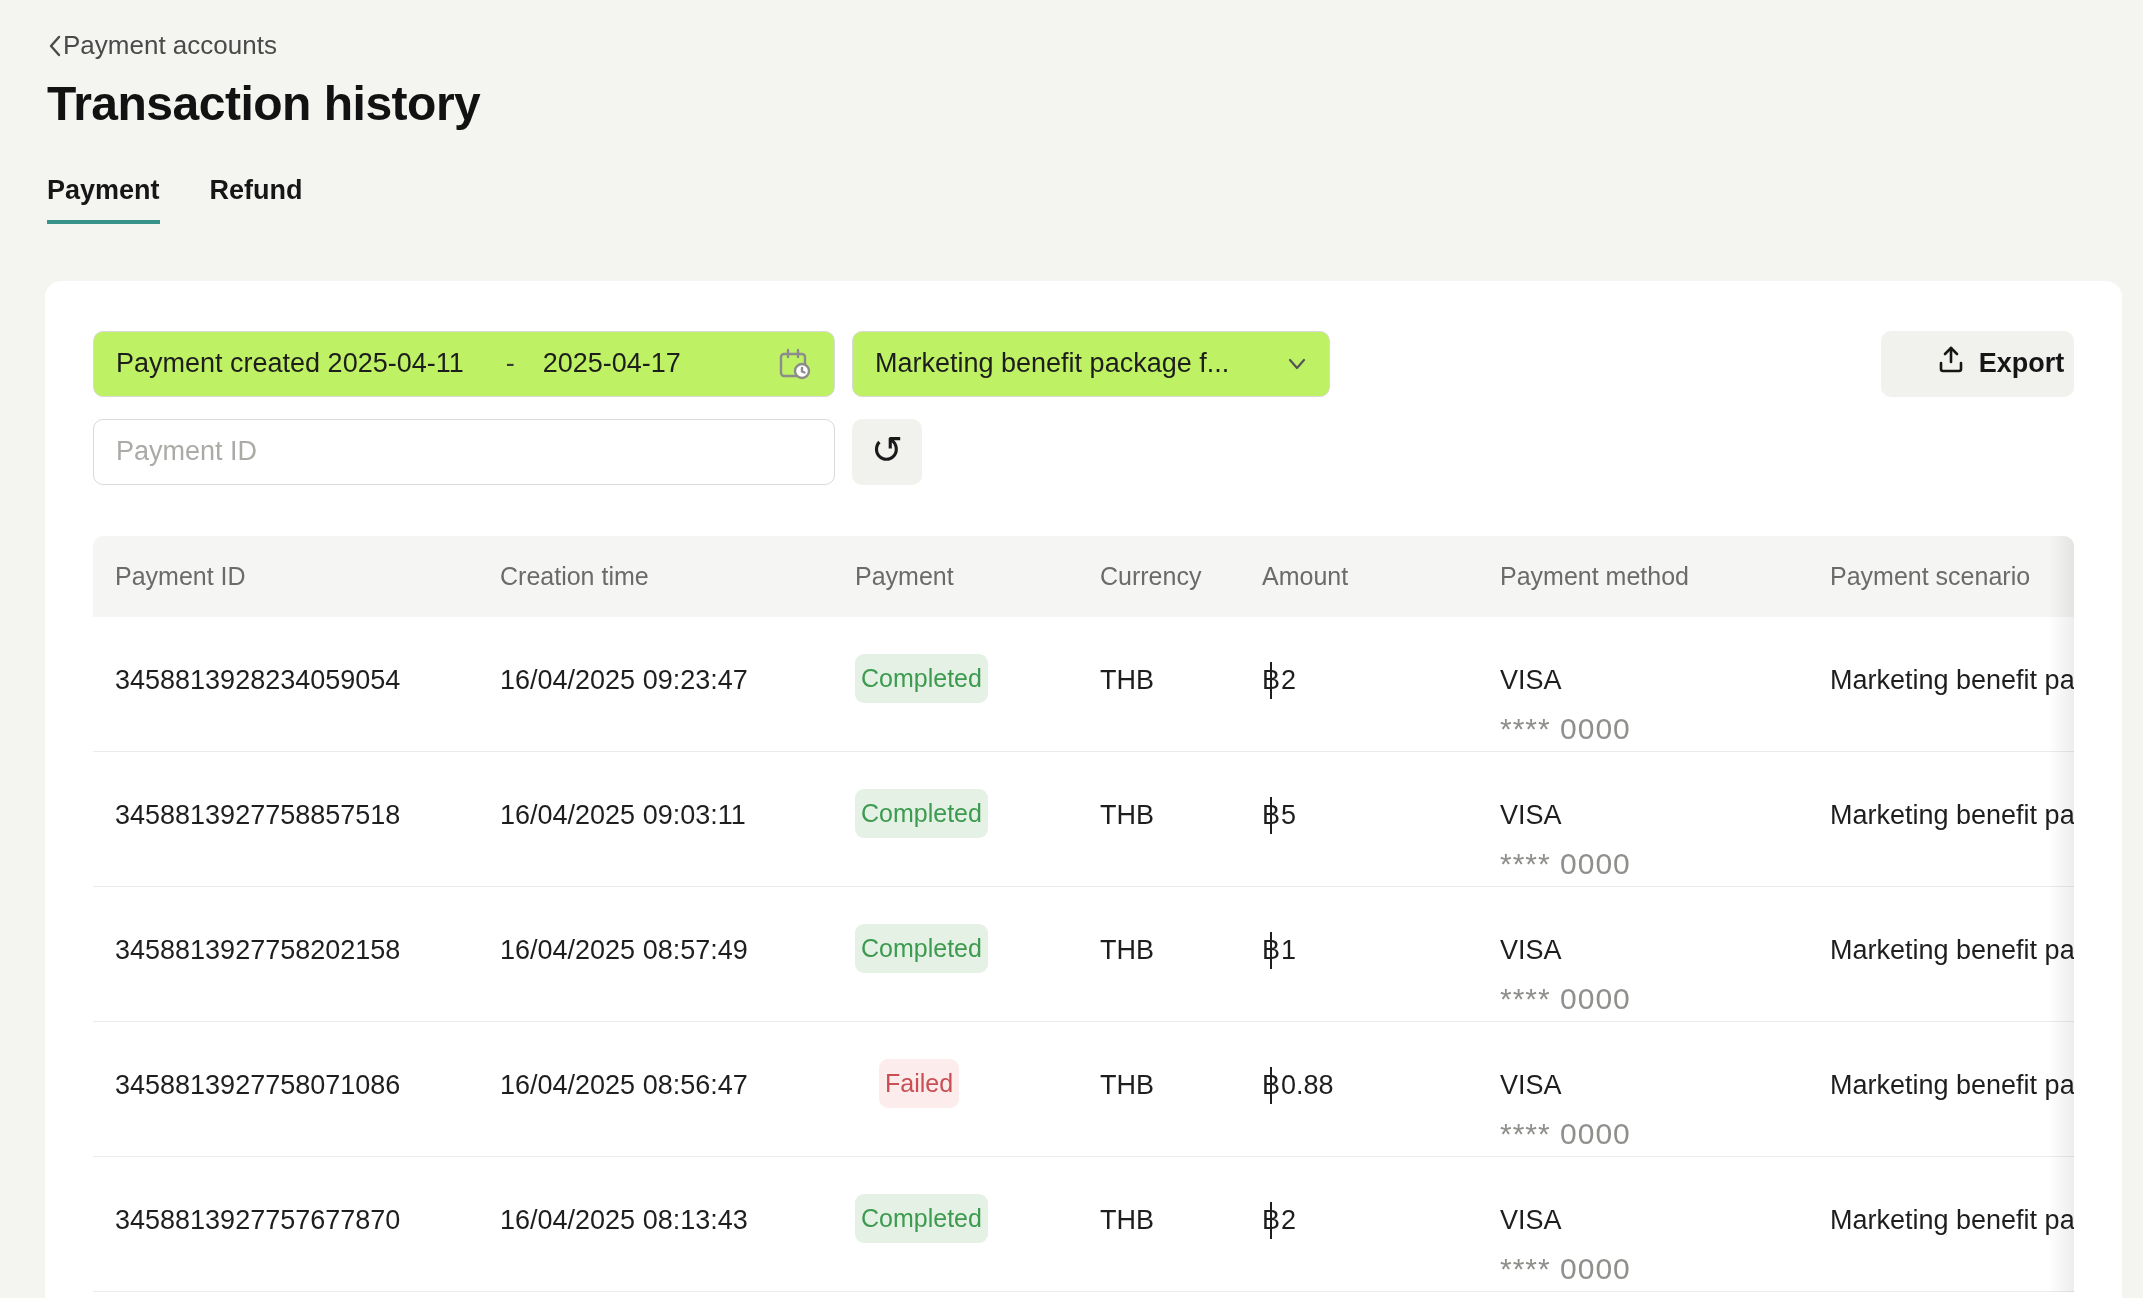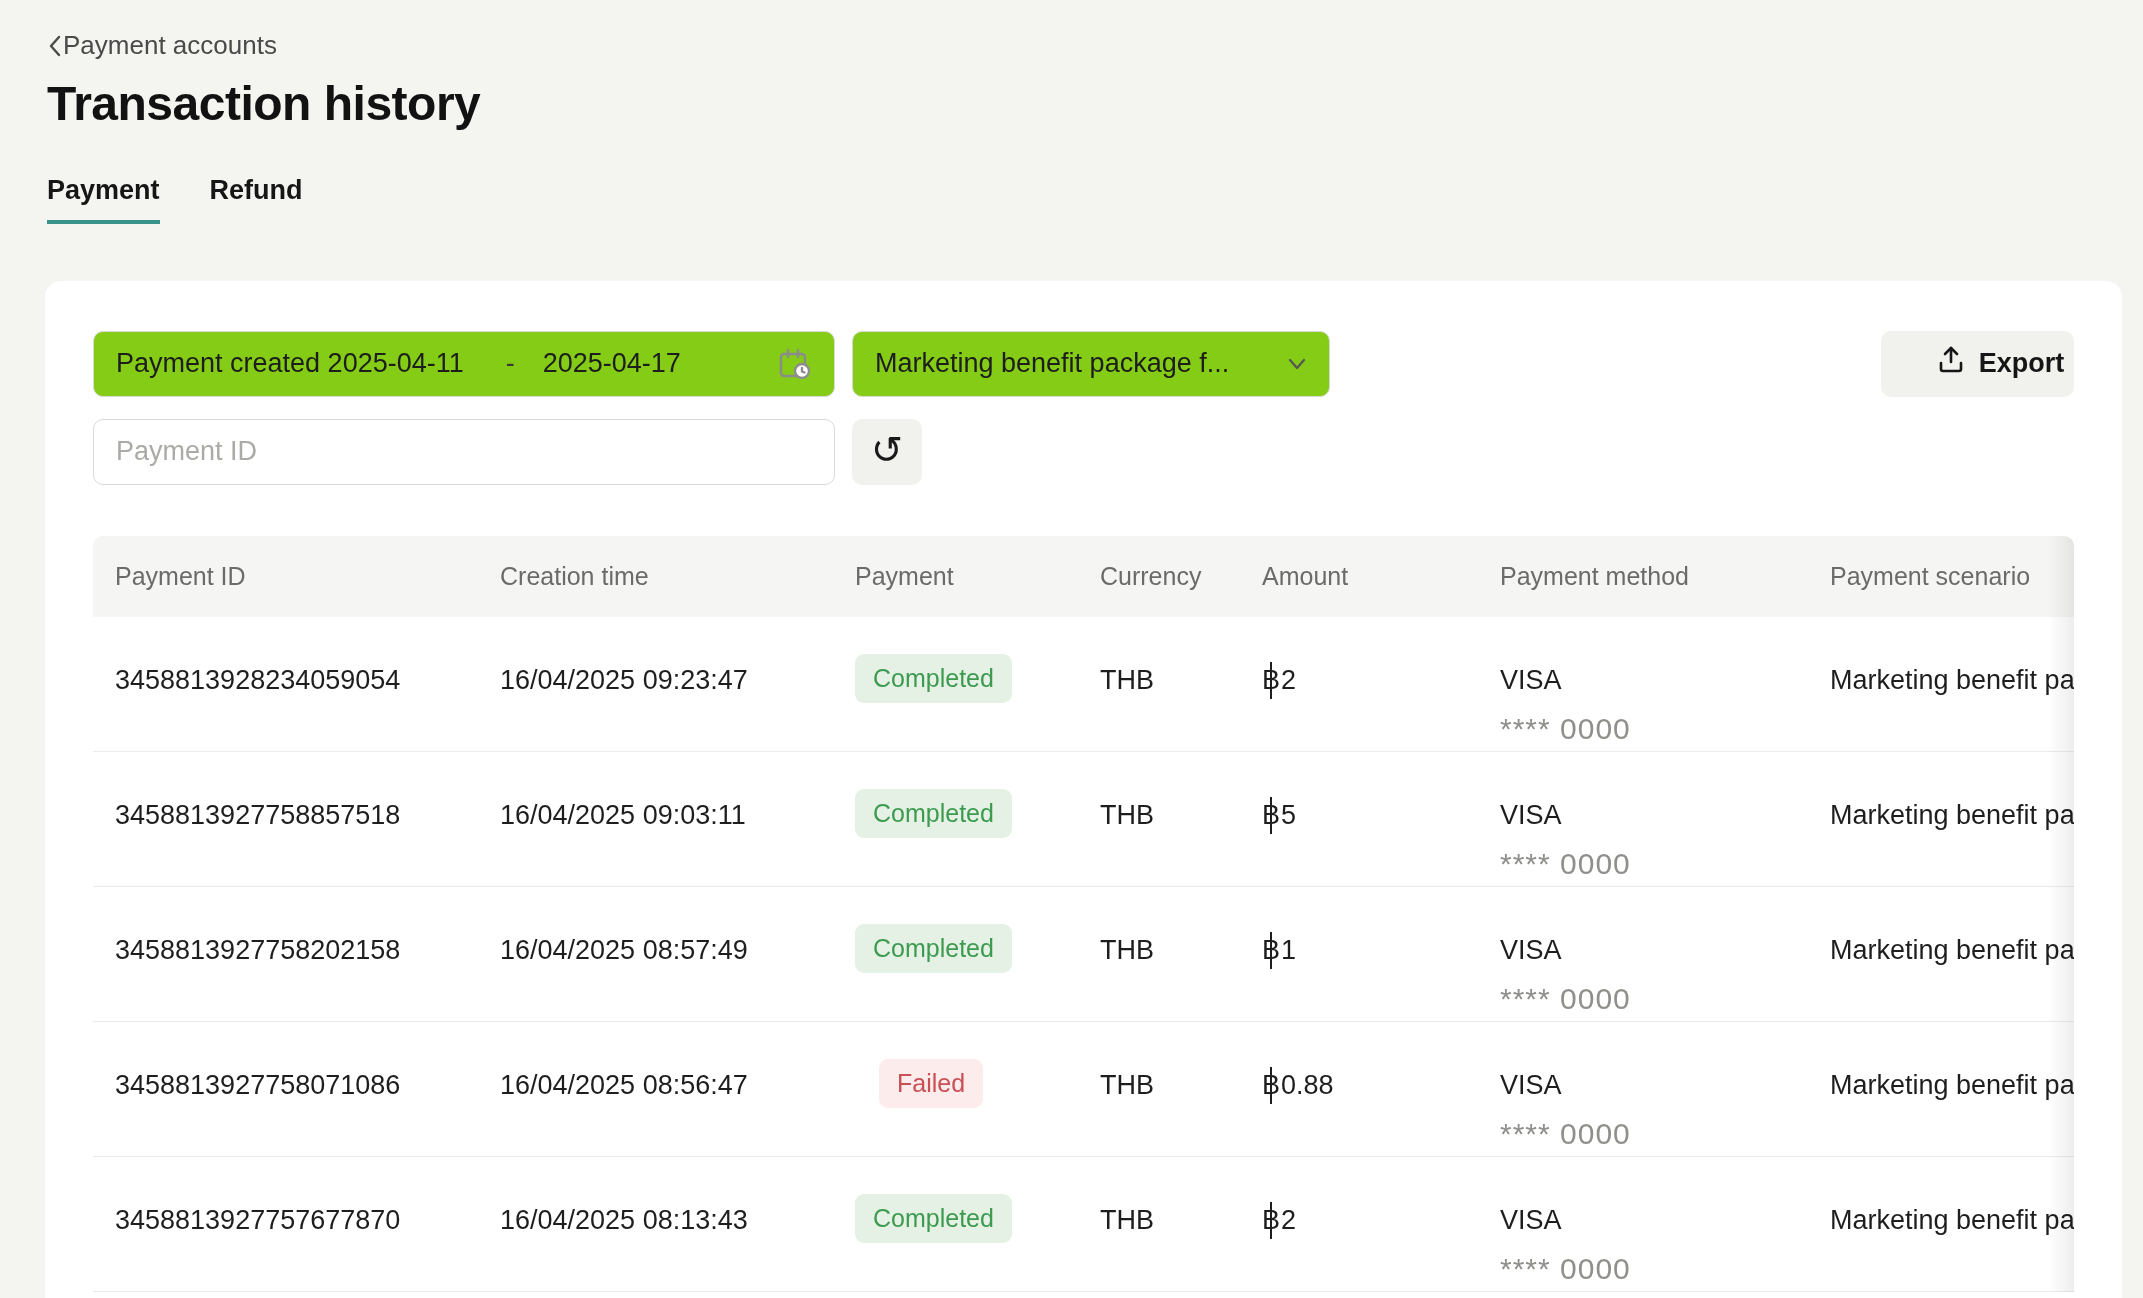--- a/index.html
+++ b/index.html
@@ -36,21 +36,21 @@
   .card{
     margin:57px 21px 0 45px;
     background:var(--card-bg);
     border-radius:16px;
     padding:50px 48px 0 48px;
     height:1100px;
   }
   .filter-row{display:flex;align-items:center;}
   .filter-row.second{margin-top:22px;}
   .control{
-    height:66px;border:1.5px solid var(--border);border-radius:10px;background:#84cc16;
+    height:66px;border:1.5px solid var(--border);border-radius:10px;background:#bef264;
     display:flex;align-items:center;font-size:27px;color:#1d1d1d;padding:0 22px;cursor:pointer;
   }
   .date-range{width:742px;}
   .date-range .sep{margin:0 28px 0 42px;color:#3a3a3a;}
   .date-range .cal{margin-left:auto;display:flex;align-items:center;}
   .select{width:478px;margin-left:17px;justify-content:space-between;}
   .select .chev{display:flex;align-items:center;margin-left:12px;}
   .export-btn{
     margin-left:auto;height:66px;width:193px;border:none;border-radius:10px;background:var(--btn-bg);
     display:flex;align-items:center;justify-content:center;gap:14px;font-size:27px;font-weight:700;color:#161616;cursor:pointer;
@@ -74,21 +74,21 @@
   thead th{
     background:var(--header-bg);height:81px;font-size:25px;font-weight:400;color:var(--text-gray);
     text-align:left;vertical-align:middle;white-space:nowrap;
   }
   th:first-child,td:first-child{padding-left:22px;}
   tbody td{
     height:135px;vertical-align:top;padding-top:48px;font-size:27px;color:var(--text);
     border-bottom:1px solid var(--divider);white-space:nowrap;overflow:hidden;
   }
   td.status-td{padding-top:37px;}
-  .badge{display:inline-block;padding:10px 18px;border-radius:9px;font-size:25px;font-weight:500;}
+  .badge{display:inline-block;padding:10px 6px;border-radius:9px;font-size:25px;font-weight:500;}
   .badge-success{background:var(--success-bg);color:var(--success-text);}
   .badge-failed{background:var(--failed-bg);color:var(--failed-text);margin-left:24px;}
   .method-detail{margin-top:16px;font-size:30px;color:var(--text-light);letter-spacing:1px;}
   .baht{position:relative;display:inline-block;margin-right:1px;}
   .baht::after{content:"";position:absolute;left:50%;top:-3px;bottom:-3px;width:2px;margin-left:-1px;background:currentColor;}
   .scroll-shadow{
     position:absolute;top:0;right:0;bottom:0;width:26px;pointer-events:none;
     background:linear-gradient(to right,rgba(0,0,0,0),rgba(0,0,0,0.07));
   }
   .icon-gray{color:#8c8c8c;}

